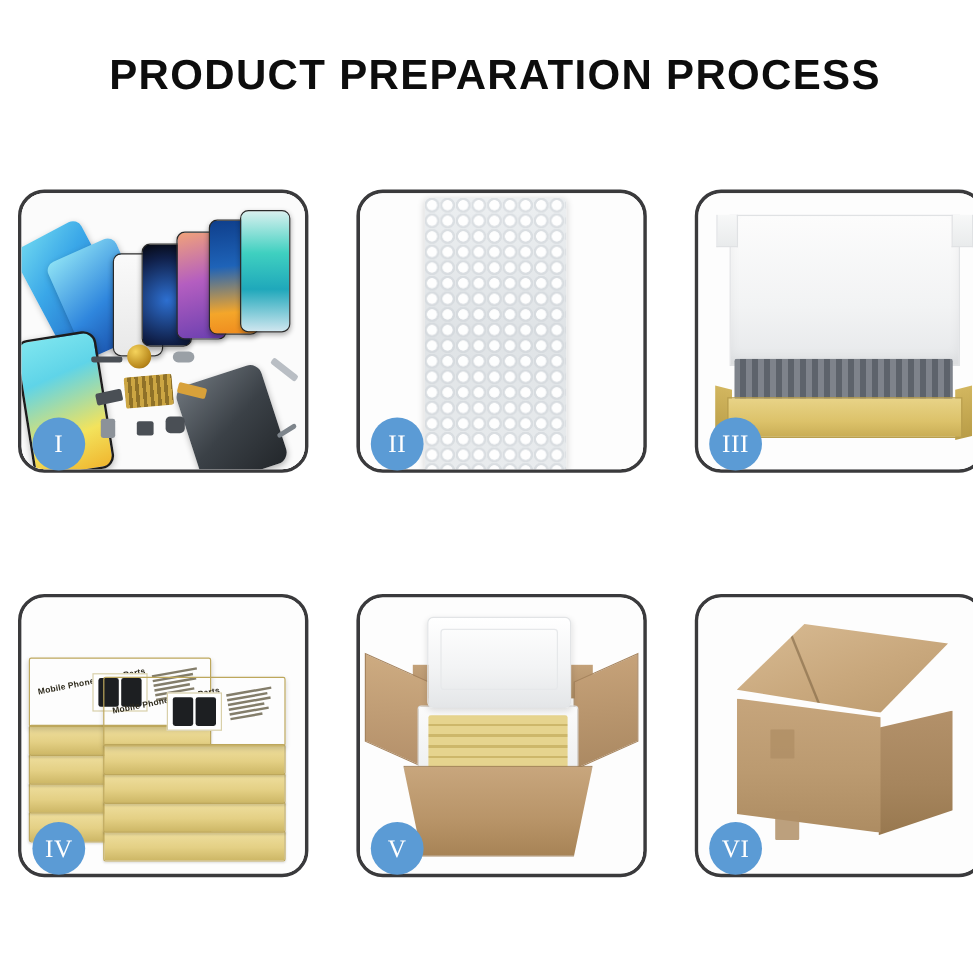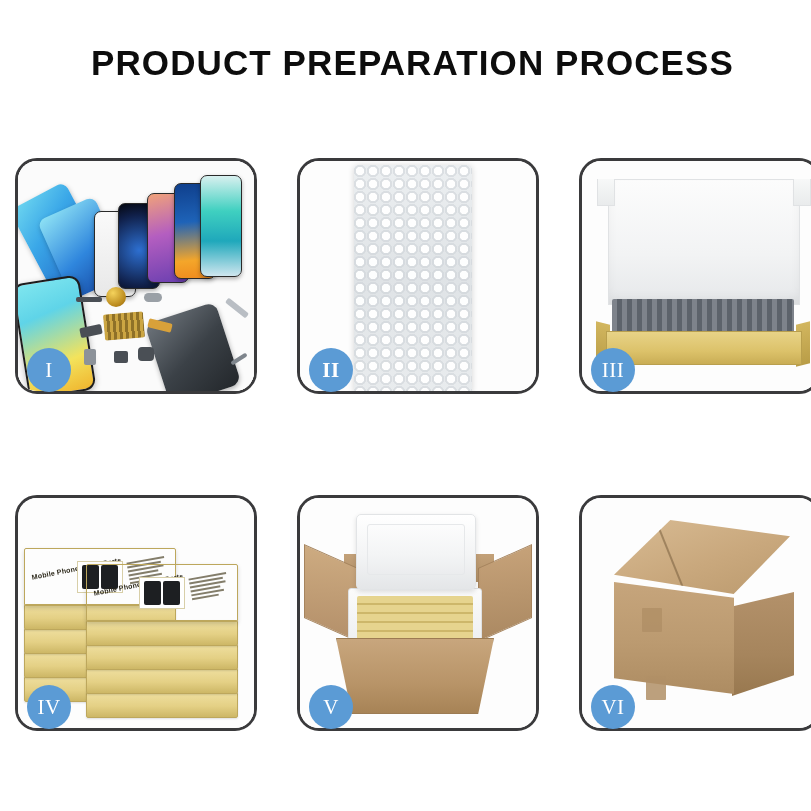--- a/index.html
+++ b/index.html
@@ -63,21 +63,21 @@
     overflow: visible;
   }
   .card .clip {
     position: absolute;
     inset: 0;
     border-radius: 19px;
     overflow: hidden;
     background: #fdfdfd;
   }
   .c1 { left: 0px;   top: 0px;   }
-  .c2 { left: 282px; top: 0px; font-weight: bold;   }
+  .c2 { left: 282px; top: 0px;   }
   .c3 { left: 564px; top: 0px;   }
   .c4 { left: 0px;   top: 337px; }
   .c5 { left: 282px; top: 337px; }
   .c6 { left: 564px; top: 337px; }
 
   
   .badge {
     position: absolute;
     left: 9px;
     bottom: -1px;

